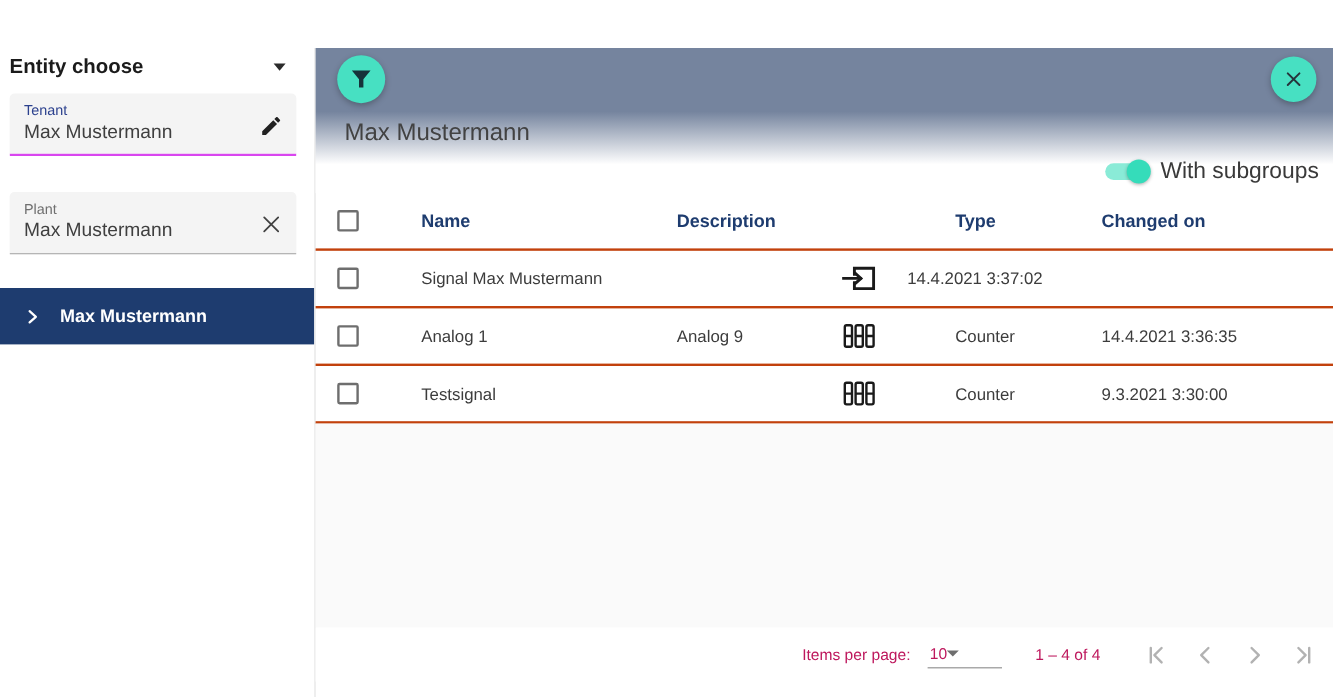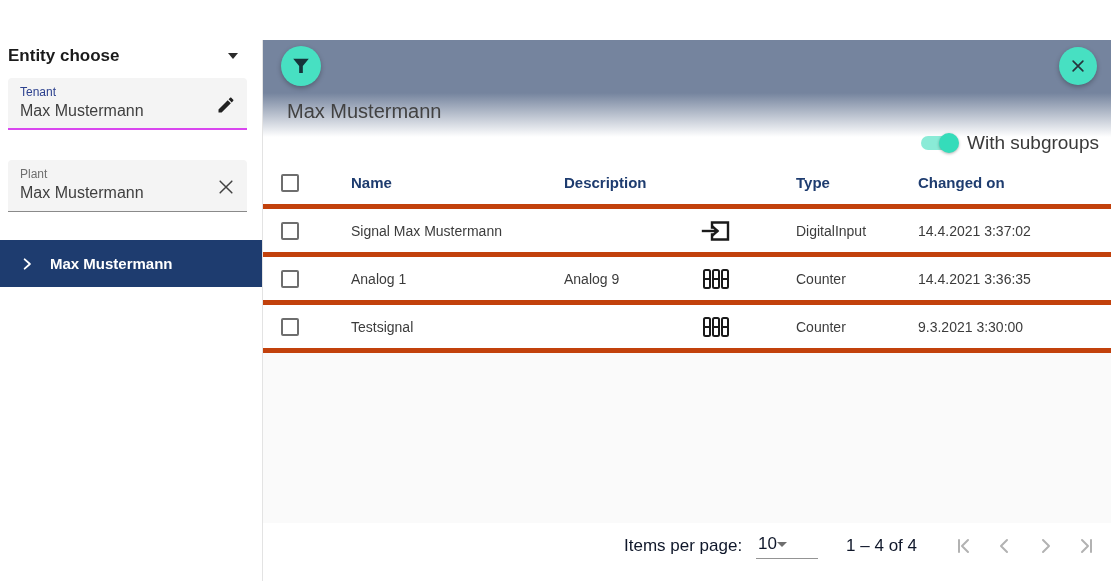--- a/index.html
+++ b/index.html
@@ -43,33 +43,33 @@
   .toggle { position:relative; width:36px; height:20px; cursor:pointer; }
   .toggle-track { position:absolute; left:0; top:3px; width:36px; height:14px;
                   border-radius:7px; background:#63e4c9; opacity:.75; }
   .toggle-thumb { position:absolute; right:-2px; top:0; width:20px; height:20px; border-radius:50%;
                   background:#35dcba; box-shadow:0 1px 3px rgba(0,0,0,.3); }
   .toggle-label { font-size:19px; color:#3a3a3a; }
 
   
   .table { width:100%; }
   .trow { display:grid; grid-template-columns:88px 213px 112px 80px 162px 1fr;
-          align-items:center; height:48px; border-bottom:5px solid #c2410c; }
+          align-items:center; height:48px; border-bottom:2px solid #c2410c; }
   .trow.head { height:48px; }
   .th { font-size:15px; font-weight:bold; color:#1e3c6f; }
   .td { font-size:14px; color:#3c3c3c; white-space:nowrap; }
   .cell-type { padding-left:40px; }
   .checkbox { width:18px; height:18px; margin-left:18px; border:2px solid #6e6e6e;
               border-radius:2px; background:#fff; cursor:pointer; }
   .cell-icon { display:flex; justify-content:center; align-items:center; }
 
   
   .empty-area { height:170px; background:#fafafa; }
   .paginator { height:45px; background:#fff; display:flex; align-items:center;
-               justify-content:flex-end; color:#0f172a; font-size:17px; padding-right:6px; }
+               justify-content:flex-end; color:#be185d; font-size:13px; padding-right:6px; }
   .ipp-label { margin-right:14px; }
   .page-select { position:relative; width:62px; border-bottom:1px solid #949494;
                  display:flex; align-items:center; 
                  padding:2px 4px 4px 2px; cursor:pointer; margin-right:28px; }
   .select-caret { width:0; height:0; border-left:5px solid transparent; border-right:5px solid transparent;
                   border-top:5px solid #6e6e6e; }
   .range-label { margin-right:28px; }
   .nav-btn { width:28px; height:28px; margin:0 6px; display:flex; align-items:center;
              justify-content:center; cursor:default; }
 </style>
@@ -157,21 +157,20 @@
         <div class="td"></div>
         <div class="cell-icon">
           <svg width="30" height="24" viewBox="0 0 30 24">
             <g fill="none" stroke="#1a1a1a" stroke-width="2.4" stroke-linecap="square">
               <path d="M11,8.5 V3.5 H27 V20.5 H11 V15.5"></path>
               <path d="M2,12 H16"></path>
               <path d="M12,8 L16.5,12 L12,16"></path>
             </g>
           </svg>
         </div>
-        <div class="td cell-type">DigitalInput</div>
         <div class="td">14.4.2021 3:37:02</div>
       </div>
 
       <div class="trow">
         <div class="cell-icon" style="justify-content:flex-start;">
           <span class="checkbox"></span>
         </div>
         <div class="td">Analog 1</div>
         <div class="td">Analog 9</div>
         <div class="cell-icon">

